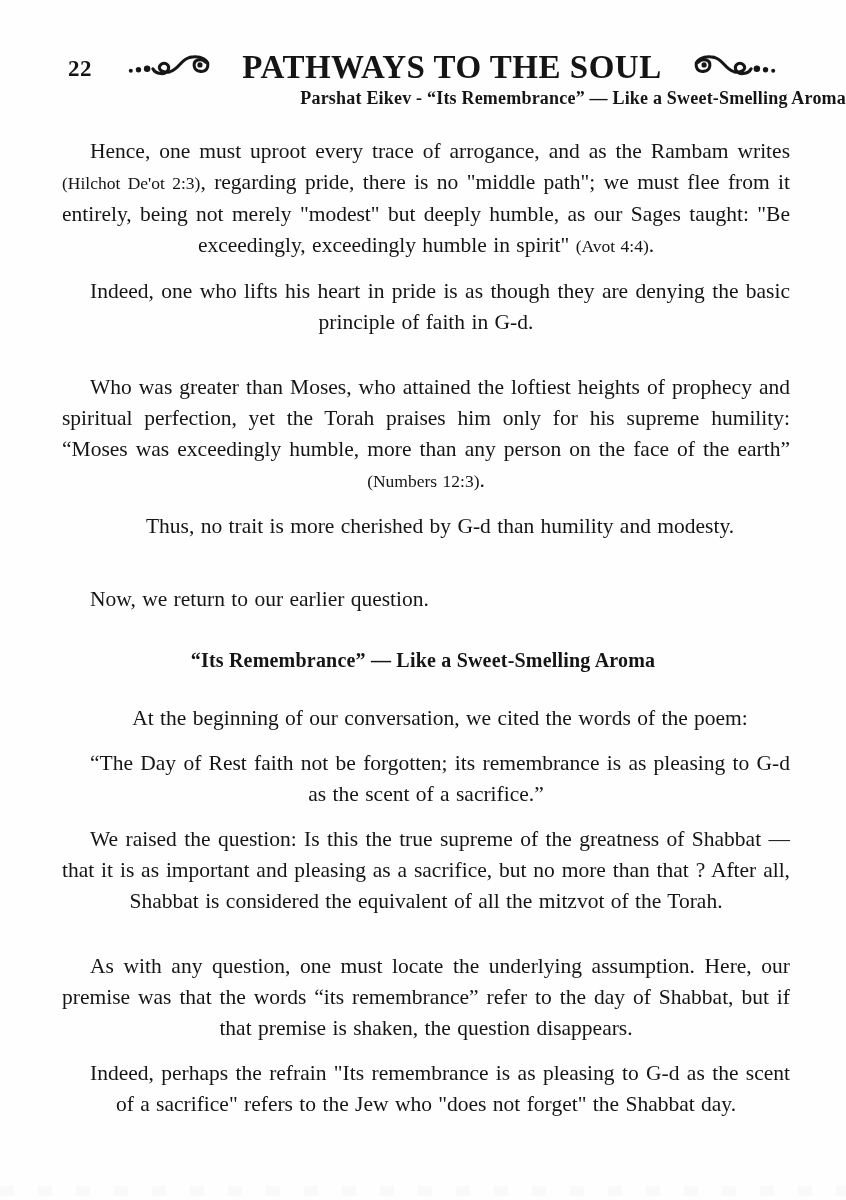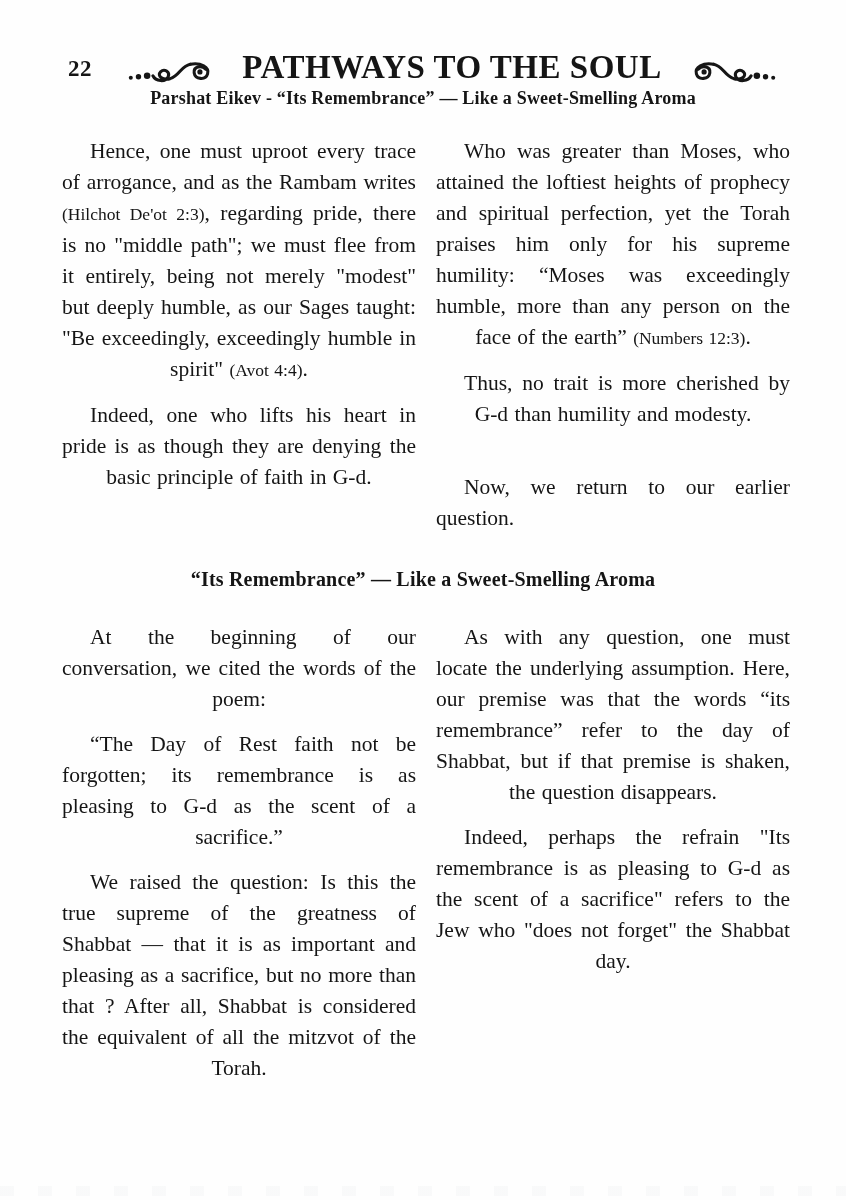--- a/index.html
+++ b/index.html
@@ -16,37 +16,38 @@
     background: #fefefe;
     overflow: hidden;
   }
   
   .header { position: relative; padding-top: 48px; }
   .page-number {
     position: absolute; left: 68px; top: 56px;
     font-size: 23px; font-weight: bold; letter-spacing: 0.5px;
   }
   .title-row {
-    display: flex; justify-content: center; align-items: flex-end;
+    display: flex; justify-content: center; align-items: flex-start;
     gap: 20px; padding-left: 58px;
   }
   .book-title {
     font-size: 33px; font-weight: bold; letter-spacing: 0.5px;
     white-space: nowrap; transform: scaleY(1.05);
   }
   .flourish { display: inline-block; width: 96px; height: 30px; }
   .flourish.mirror { transform: scaleX(-1); }
   .subtitle {
-    margin-top: 3px; text-align: center;
+    margin-top: 3px; text-align: right;
     font-size: 18px; font-weight: bold; letter-spacing: 0.2px;
   }
   
   .cols {
     display: flex; gap: 20px;
     padding: 0 56px 0 62px;
+    flex-direction: column;
   }
   .cols.top { margin-top: 27px; }
   .cols.bottom { margin-top: 25px; }
   .col { flex: 1 1 0; min-width: 0; }
   p.body-p {
     font-size: 21.5px; line-height: 31px;
     text-align: justify; text-align-last: center;
     -moz-text-align-last: center;
     text-indent: 28px;
     margin-bottom: 14px;

